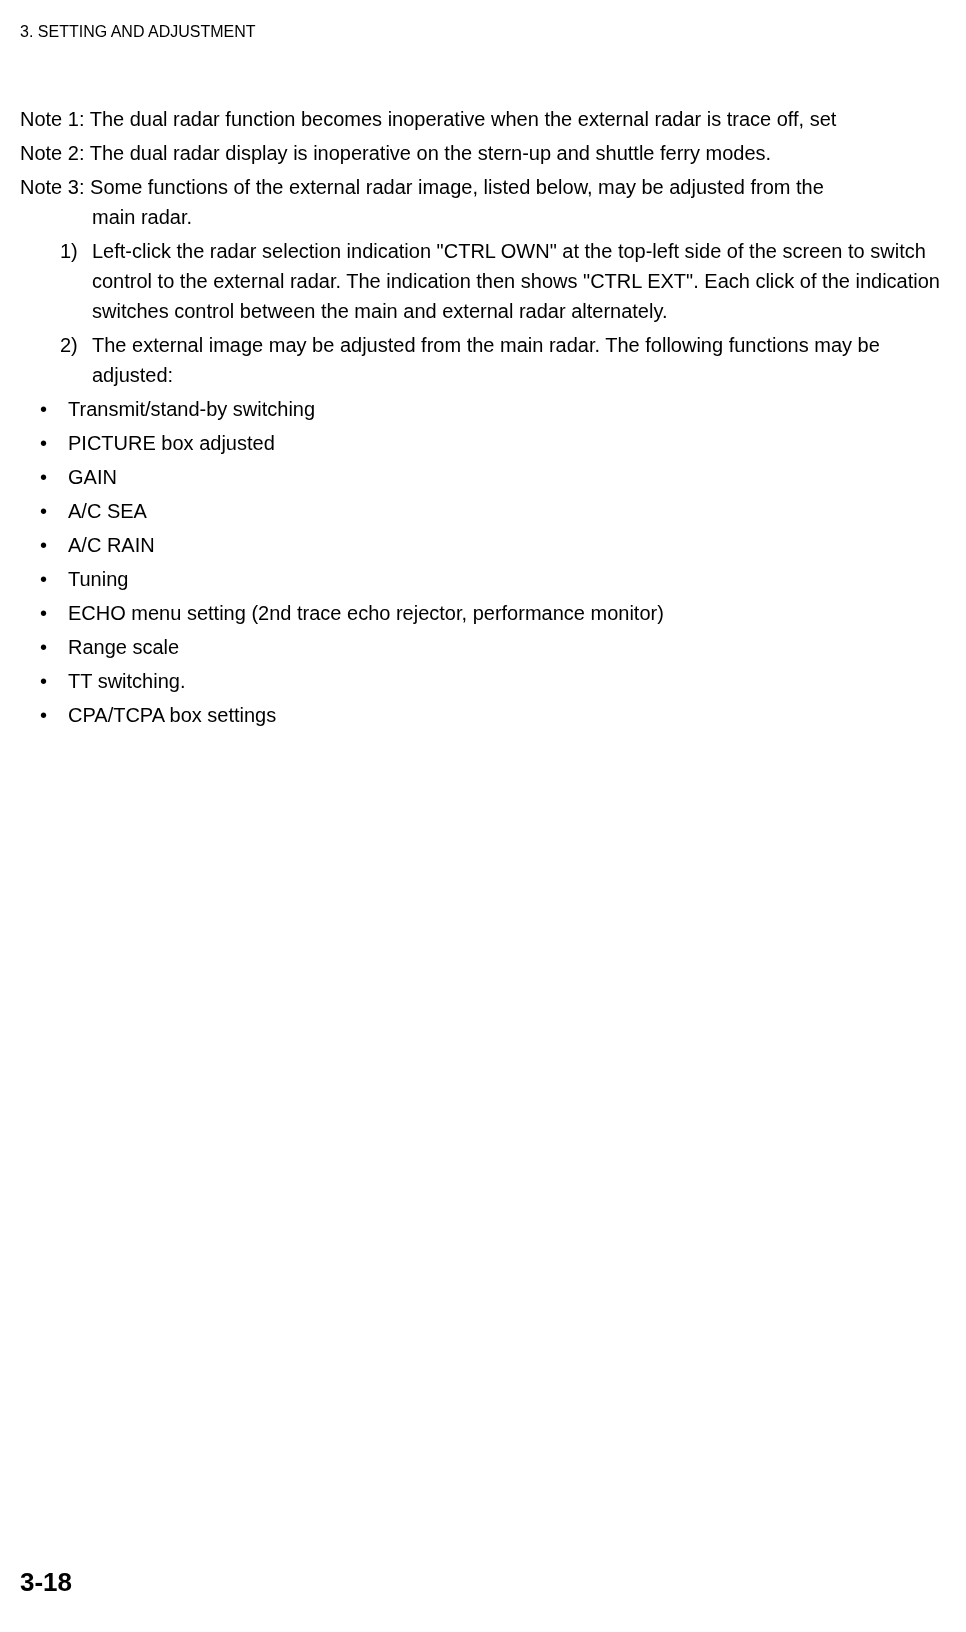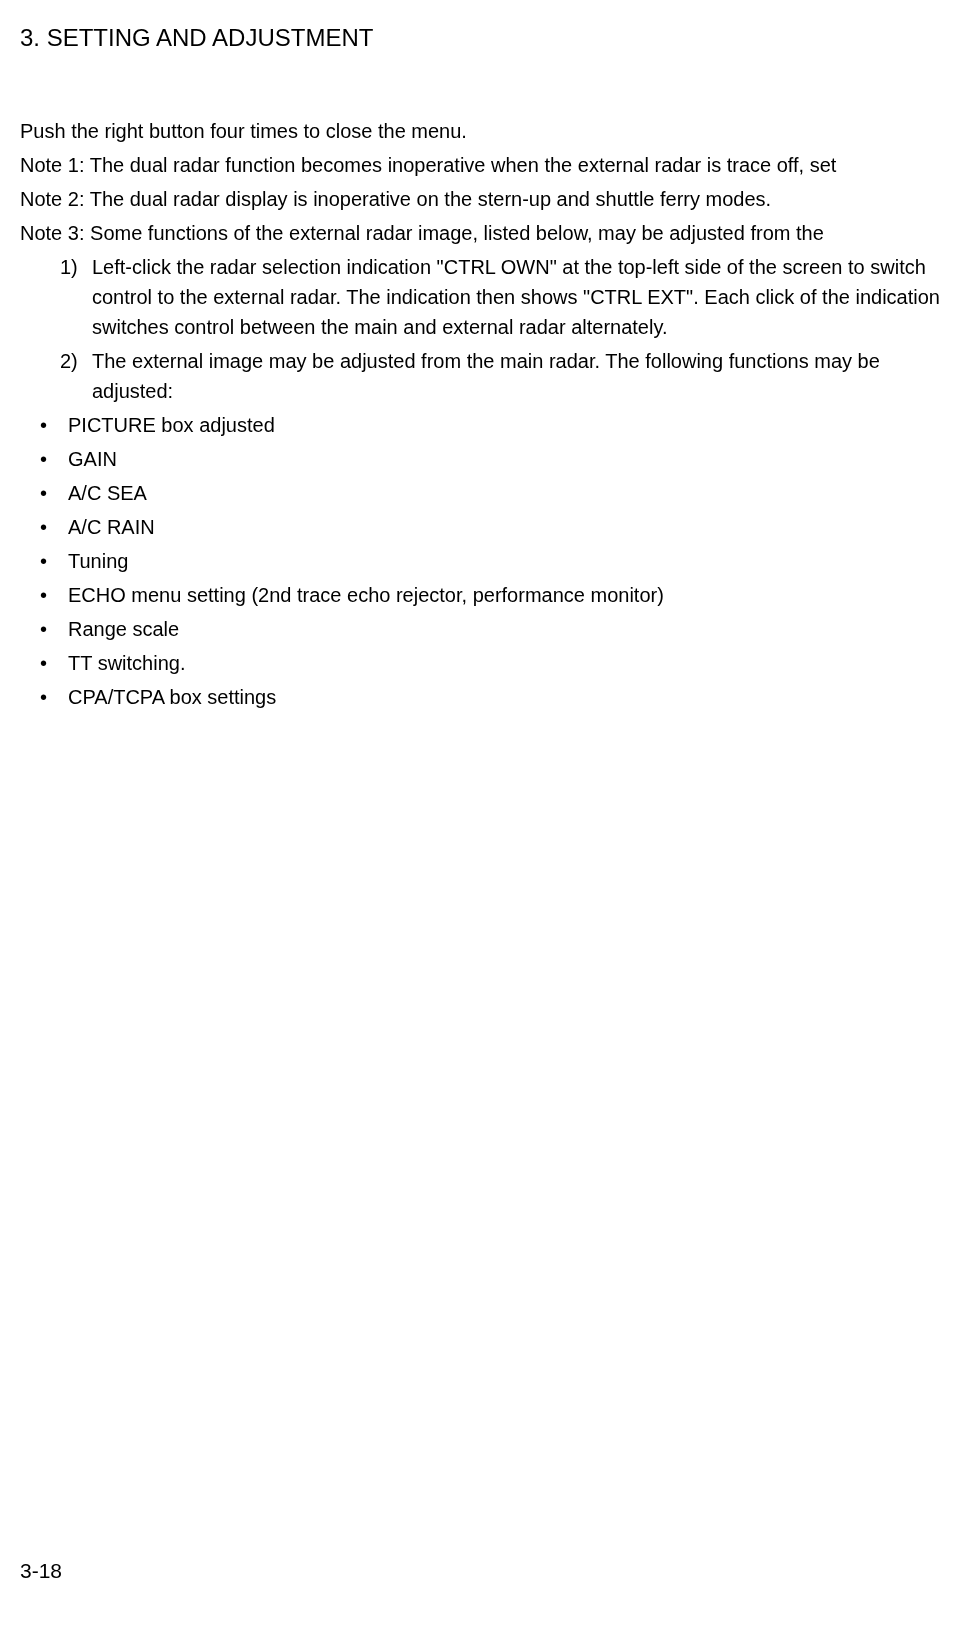--- a/index.html
+++ b/index.html
@@ -12,21 +12,21 @@
       font-size: 20px;
       line-height: 1.5;
       color: #000;
       background: #fff;
       width: 966px;
       height: 1632px;
       position: relative;
       padding: 20px 10px 20px 20px;
     }
     .header {
-      font-size: 24px;
+      font-size: 16px;
       margin-bottom: 60px;
     }
     .content {
       padding-left: 0;
     }
     .intro {
       margin-bottom: 4px;
     }
     .note-block {
       margin-bottom: 4px;
@@ -60,60 +60,61 @@
       margin-bottom: 4px;
     }
     .bullet-list li::before {
       content: "•";
       position: absolute;
       left: -12px;
       font-size: 20px;
     }
     .page-number {
       position: absolute;
-      bottom: 46px;
+      bottom: 30px;
       left: 20px;
-      font-size: 21px;
-      font-weight: normal;
+      font-size: 26px;
+      font-weight: bold;
     }
   </style>
 </head>
 <body>
 
 <div class="header">3. SETTING AND ADJUSTMENT</div>
 
 <div class="content">
-  <div class="intro">Push the right button four times to close the menu.</div>
 
   <div class="note-block">
     <span class="note-label">Note 1:</span>
     <span class="note-text"> The dual radar function becomes inoperative when the external radar is trace off, set</span>
   </div>
 
   <div class="note-block">
     <span class="note-label">Note 2:</span>
     <span class="note-text"> The dual radar display is inoperative on the stern-up and shuttle ferry modes.</span>
   </div>
 
   <div class="note-block">
     <span class="note-label">Note 3:</span>
     <span class="note-text"> Some functions of the external radar image, listed below, may be adjusted from the</span>
+    <div class="note-continuation">main radar.</div>
   </div>
 
   <div class="numbered-item">
     <span class="num">1)</span>
     <span>Left-click the radar selection indication "CTRL OWN" at the top-left side of the screen to switch control to the external radar. The indication then shows "CTRL EXT". Each click of the indication switches control between the main and external radar alternately.</span>
   </div>
 
   <div class="numbered-item">
     <span class="num">2)</span>
     <span>The external image may be adjusted from the main radar. The following functions may be adjusted:</span>
   </div>
 
   <ul class="bullet-list">
+    <li>Transmit/stand-by switching</li>
     <li>PICTURE box adjusted</li>
     <li>GAIN</li>
     <li>A/C SEA</li>
     <li>A/C RAIN</li>
     <li>Tuning</li>
     <li>ECHO menu setting (2nd trace echo rejector, performance monitor)</li>
     <li>Range scale</li>
     <li>TT switching.</li>
     <li>CPA/TCPA box settings</li>
   </ul>

